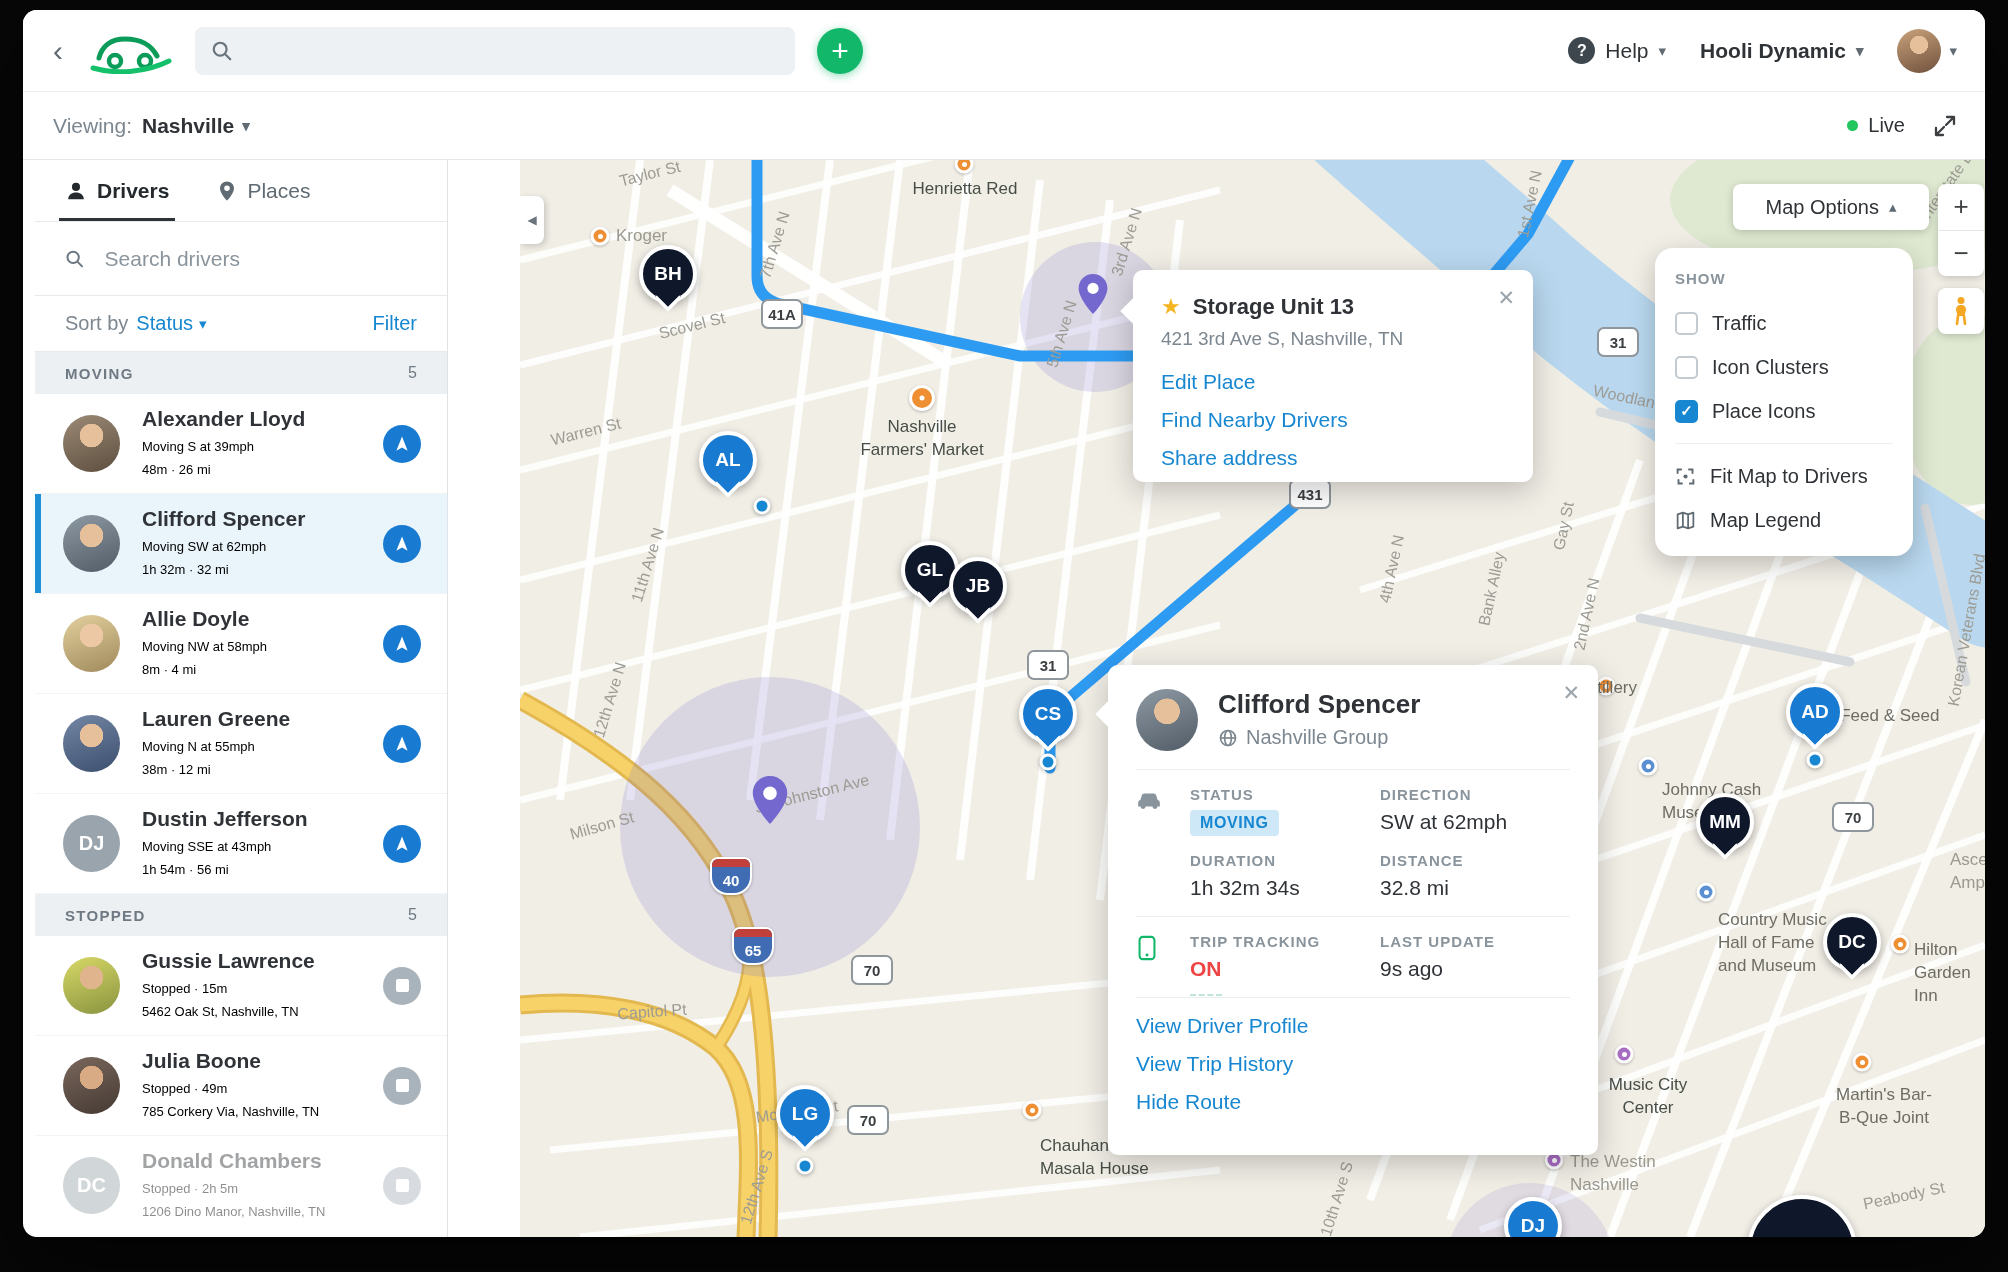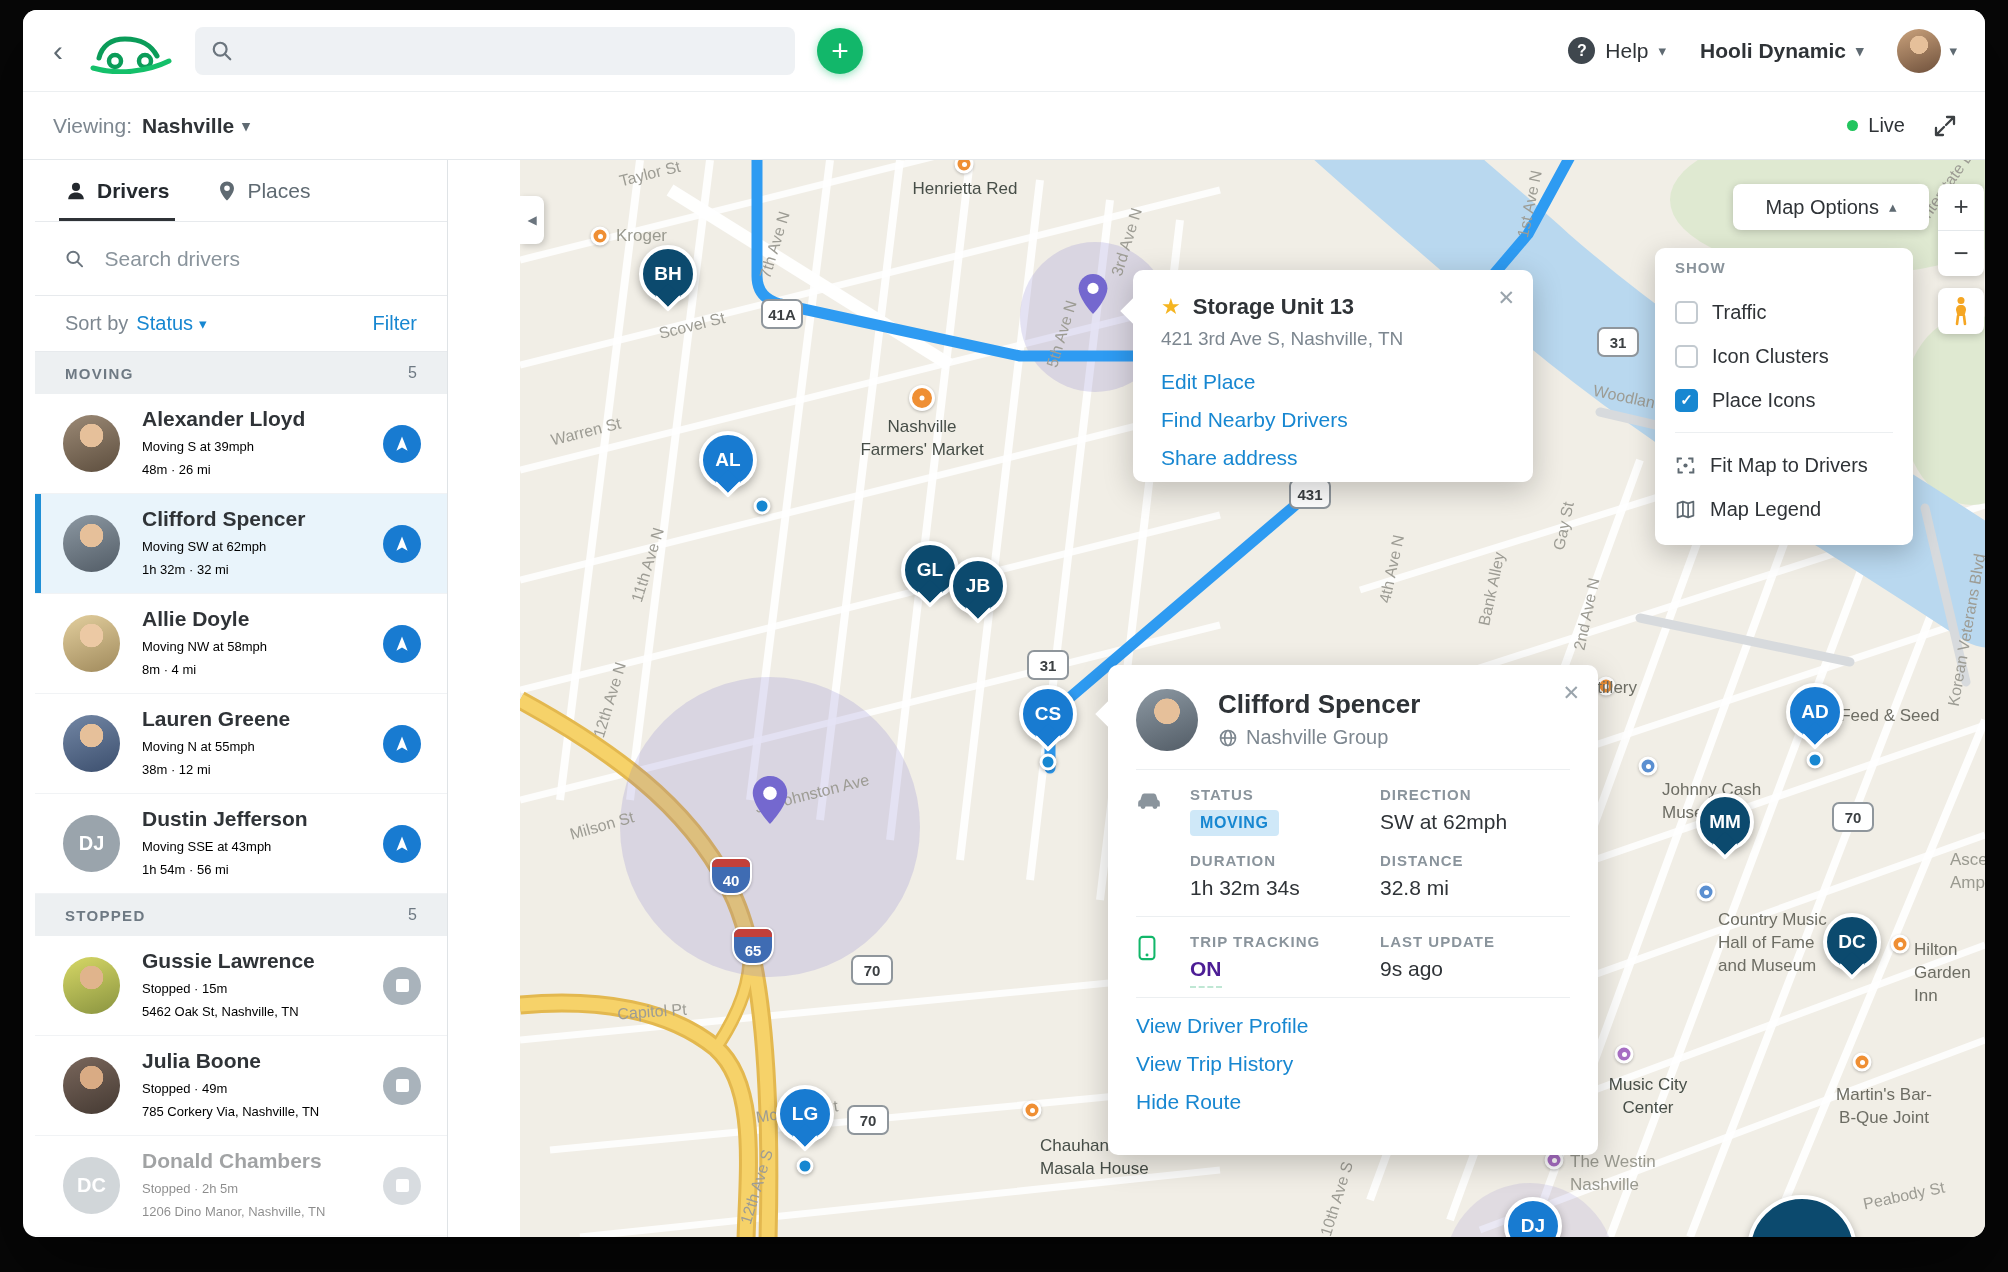--- a/index.html
+++ b/index.html
@@ -108,21 +108,21 @@
   .ishield .num { display:flex; align-items:center; justify-content:center; color:#fff; font-size:15px; font-weight:700; height:26px; }
 
   .pin { position:absolute; z-index:2; transform:translate(-50%,-100%); }
 
   .marker { position:absolute; z-index:3; width:58px; height:58px; border-radius:50%; border:4px solid #fff;
             transform:translate(-50%,-50%); display:flex; align-items:center; justify-content:center;
             color:#fff; font-size:19px; font-weight:700; box-shadow:0 3px 8px rgba(0,0,0,.3); }
   .marker::after { content:""; position:absolute; left:50%; bottom:-9px; width:16px; height:16px; background:inherit;
                    transform:translateX(-50%) rotate(45deg); border-radius:2px; z-index:-1;
                    border-right:4px solid #fff; border-bottom:4px solid #fff; }
-  .marker.b { background:#187bd1; } .marker.g { background:#0c4a6e; }
+  .marker.b { background:#187bd1; } .marker.g { background:#0f172a; }
   .marker.huge { width:110px; height:110px; }
   .gpsdot { position:absolute; z-index:3; width:17px; height:17px; border-radius:50%; background:#1787d1; border:3px solid #fff;
             transform:translate(-50%,-50%); box-shadow:0 1px 4px rgba(0,0,0,.35); }
 
   
   .popup { position:absolute; z-index:6; background:#fff; border-radius:10px; box-shadow:0 8px 30px rgba(0,0,0,.22); }
   .popup .tail { position:absolute; left:-9px; width:18px; height:18px; background:#fff; transform:rotate(45deg); }
   .pclose { position:absolute; top:16px; right:18px; color:#9aa4ac; font-size:21px; }
   .plinks { display:flex; flex-direction:column; gap:14px; }
   .plink { color:#1787d1; font-size:21px; }
@@ -139,32 +139,32 @@
   .dp-name { font-size:26px; font-weight:700; color:#2f3337; }
   .dp-group { display:flex; align-items:center; gap:8px; color:#7d8790; font-size:20px; margin-top:6px; }
   .dp-sec { display:flex; padding:16px 0; }
   .dp-sec.bb { border-bottom:1px solid #eceff1; }
   .dp-iconcol { width:54px; flex:none; padding-top:2px; }
   .dp-grid { flex:1; display:grid; grid-template-columns:190px 1fr; row-gap:16px; }
   .dp-lab { font-size:15px; font-weight:700; letter-spacing:1px; color:#8a949c; margin-bottom:7px; }
   .dp-val { font-size:21px; color:#2f3337; }
   .badge { display:inline-block; background:#cfe8f8; color:#1787d1; font-size:16px; font-weight:700; letter-spacing:.6px;
            padding:4px 10px; border-radius:4px; }
-  .on { color:#4c1d95; font-weight:700; border-bottom:2px dashed #bfe7d4; padding-bottom:6px;text-align:center; }
+  .on { color:#ef4444; font-weight:700; border-bottom:2px dashed #bfe7d4; padding-bottom:14px;text-align:center; }
   .dp-links { padding-top:16px; }
 
   
   .collapse { position:absolute; z-index:7; left:0; top:36px; width:24px; height:48px; background:#fff;
               border-radius:0 8px 8px 0; box-shadow:2px 2px 6px rgba(0,0,0,.18); display:flex; align-items:center; justify-content:center;
               color:#6b757e; font-size:12px; }
   .mapopt-btn { position:absolute; z-index:7; left:1213px; top:24px; width:196px; height:46px; background:#fff; border-radius:8px;
                 box-shadow:0 2px 8px rgba(0,0,0,.2); display:flex; align-items:center; justify-content:center; gap:10px;
                 font-size:20px; color:#2f3337; }
-  .mapopt-panel { position:absolute; z-index:7; left:1135px; top:88px; width:258px; background:#fff; border-radius:10px;
-                  box-shadow:0 8px 26px rgba(0,0,0,.22); padding:11px 20px 14px 20px; }
+  .mapopt-panel { position:absolute; z-index:7; left:1135px; top:88px; width:258px; background:#fff; border-radius:18px;
+                  box-shadow:0 8px 26px rgba(0,0,0,.22); padding:22px 20px 14px 20px; }
   .mo-show { font-size:15px; font-weight:700; letter-spacing:1px; color:#8a949c; margin-bottom:14px; }
   .mo-row { display:flex; align-items:center; gap:14px; height:44px; font-size:20px; color:#2f3337; }
   .cb { width:23px; height:23px; border-radius:5px; border:2px solid #c3cad0; background:#fff; flex:none;
         display:flex; align-items:center; justify-content:center; color:#fff; font-size:15px; font-weight:700; }
   .cb.on2 { background:#1787d1; border-color:#1787d1; }
   .mo-div { height:1px; background:#eceff1; margin:10px 0; }
   .zoomctl { position:absolute; z-index:7; left:1418px; top:24px; width:46px; height:92px; background:#fff; border-radius:8px;
              box-shadow:0 2px 8px rgba(0,0,0,.2); display:flex; flex-direction:column; }
   .zbtn { flex:1; display:flex; align-items:center; justify-content:center; font-size:26px; color:#3c4043; }
   .zdiv { height:1px; background:#e4e8eb; }

